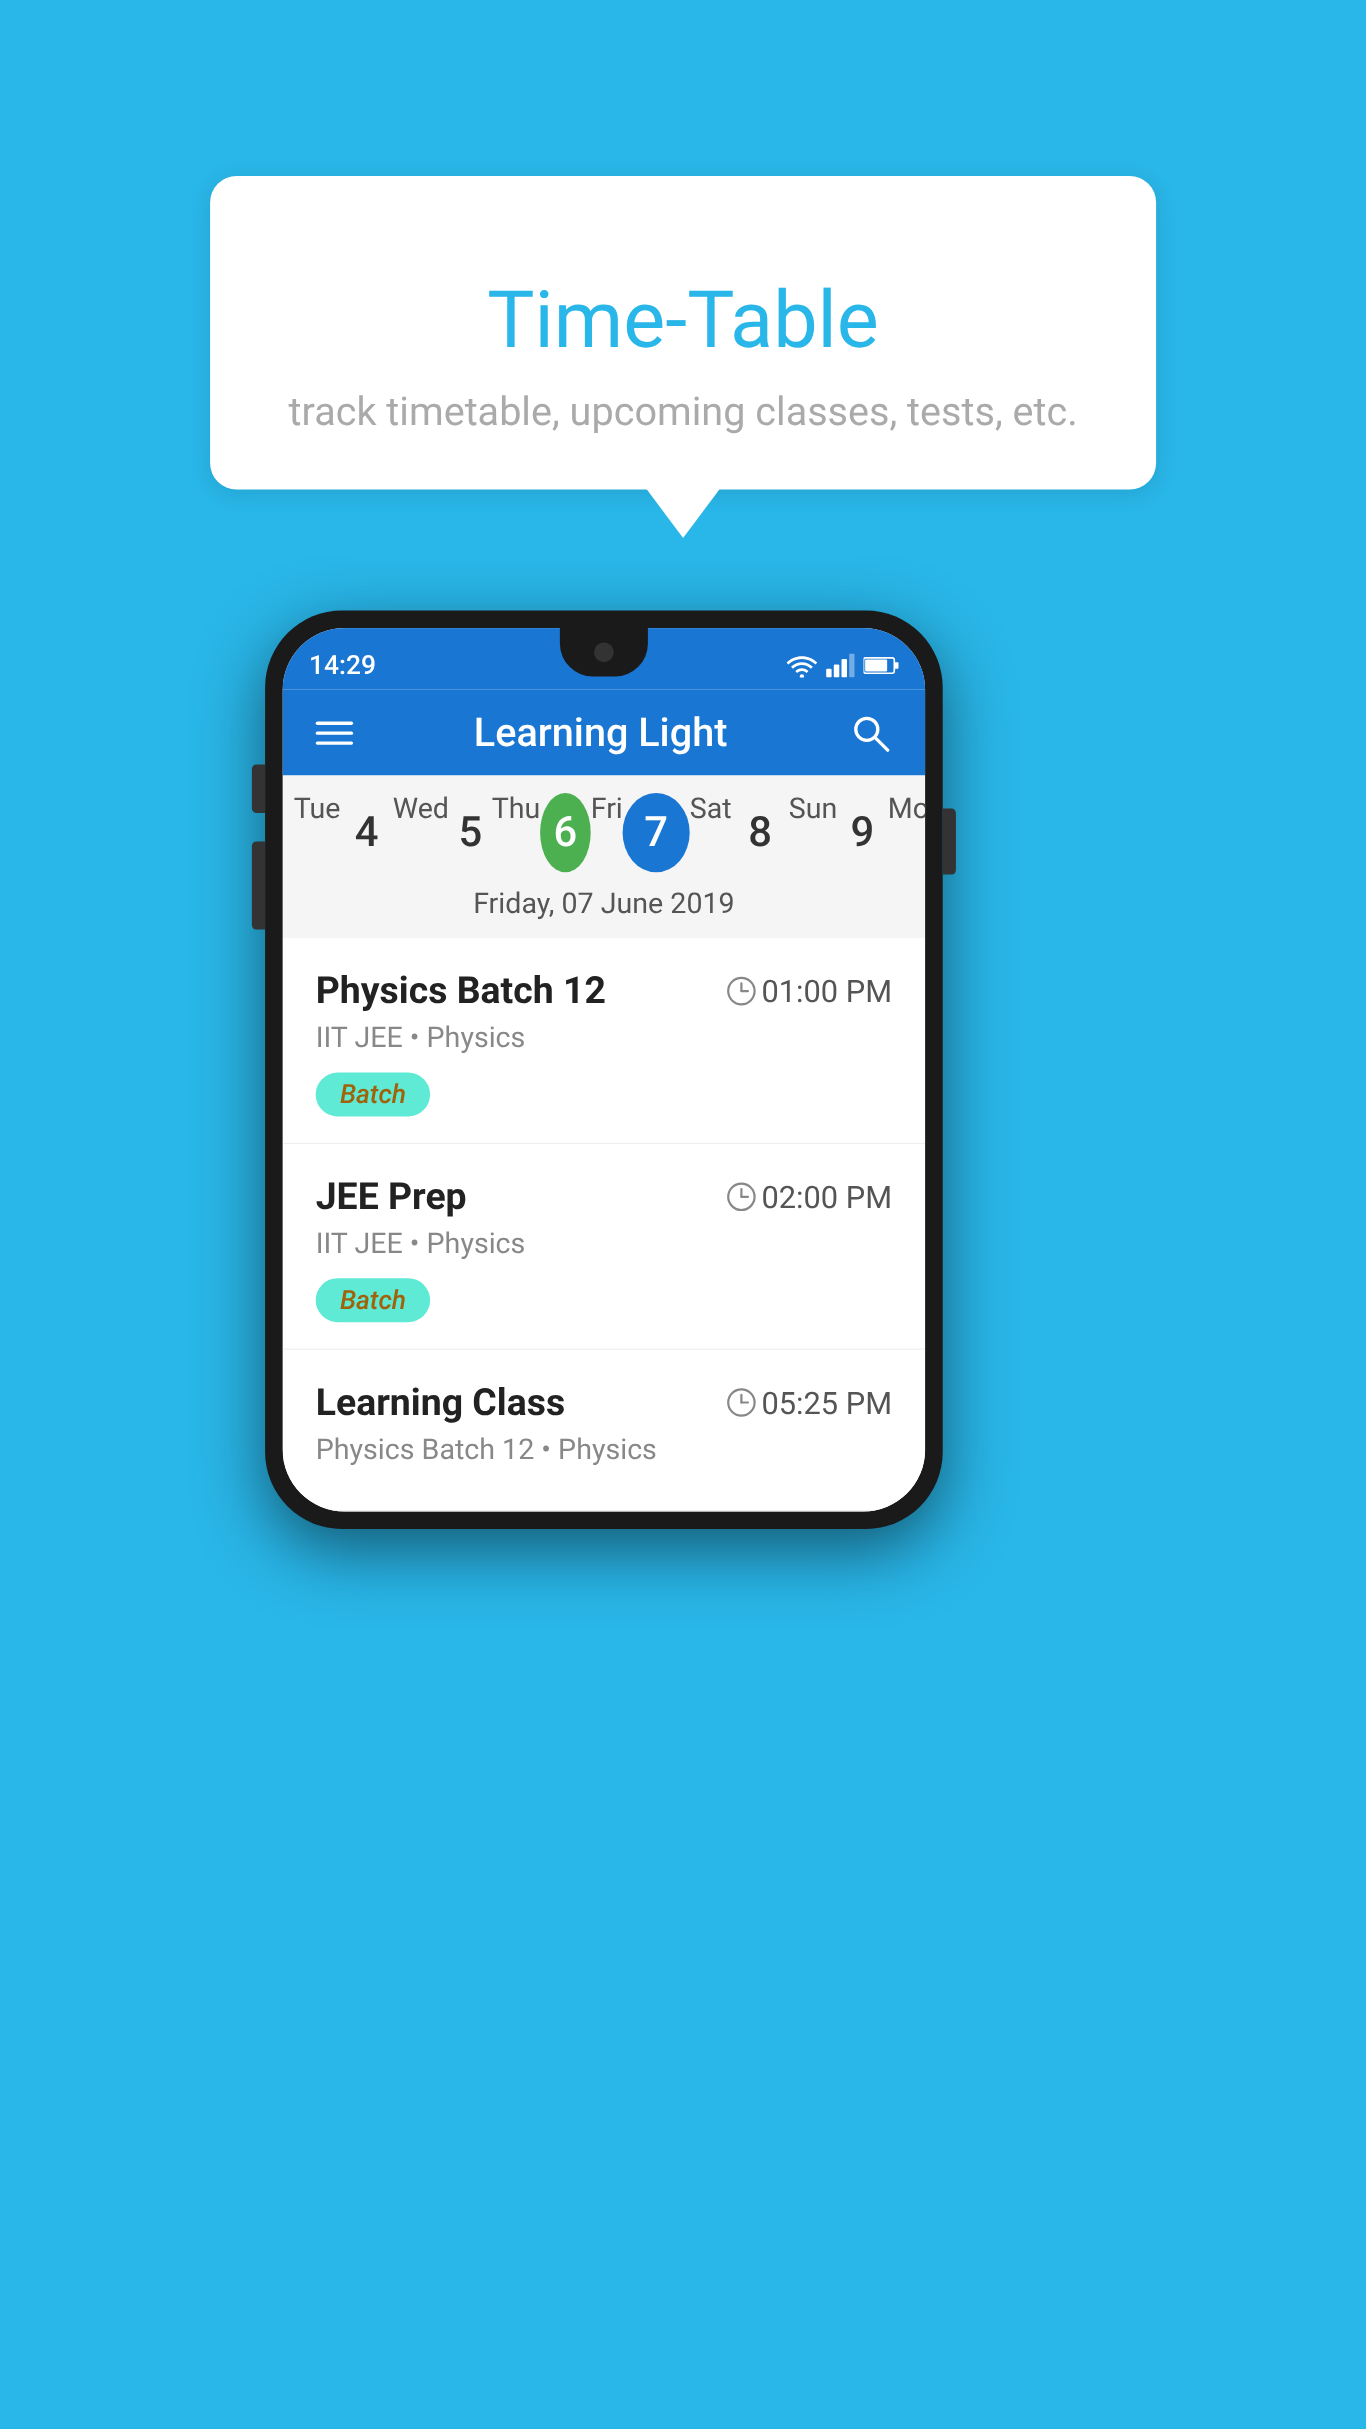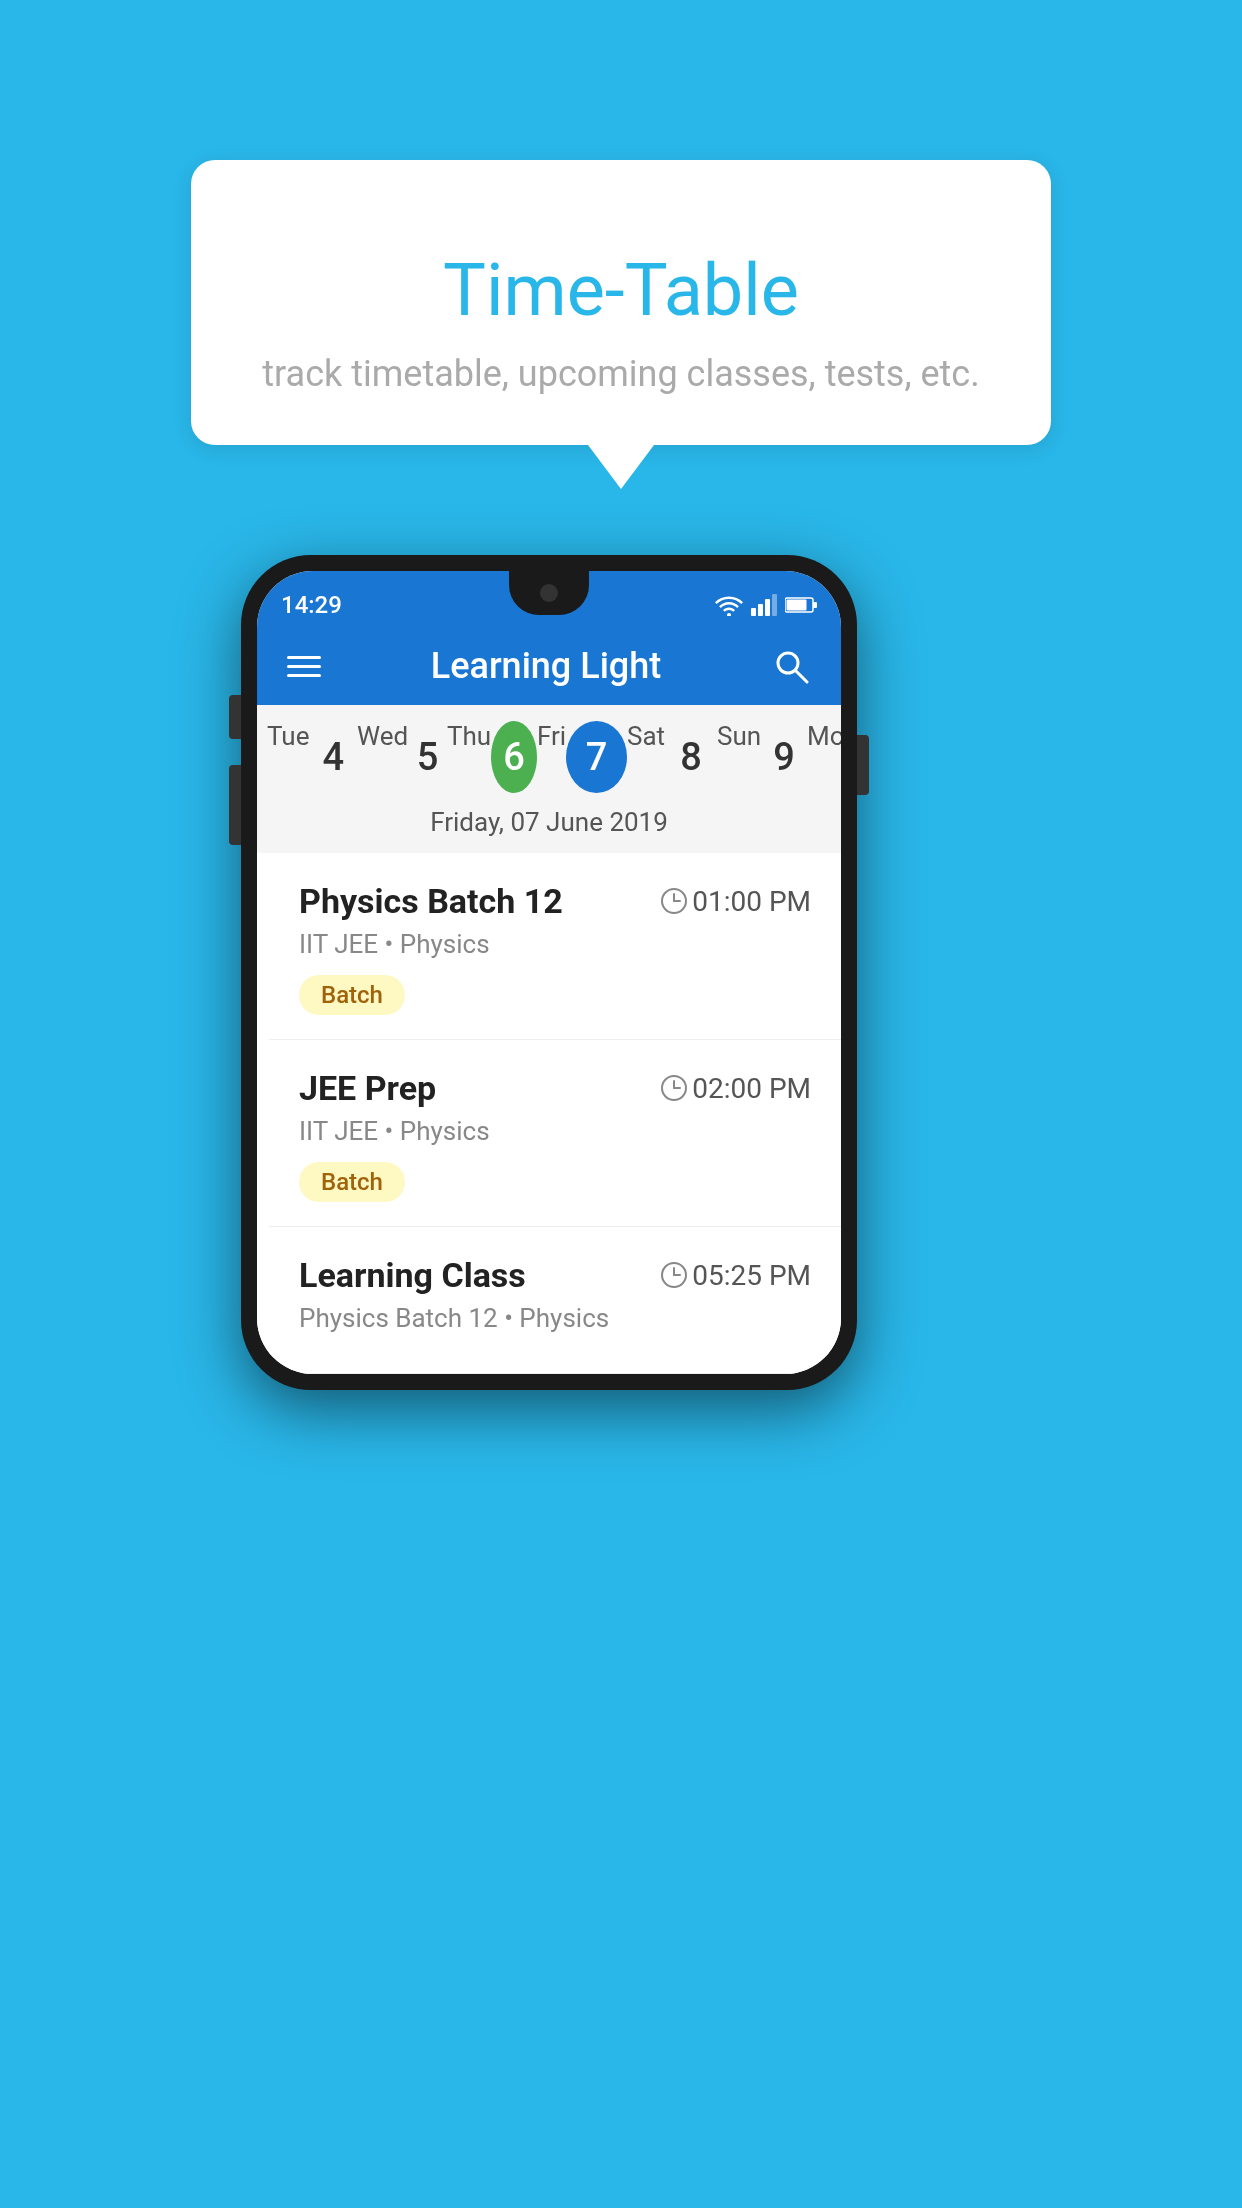--- a/index.html
+++ b/index.html
@@ -204,21 +204,20 @@
     }
 
     
     .schedule-list {
       background: white;
     }
 
     .schedule-item {
       padding: 28px 30px 24px;
       border-bottom: 1px solid #eee;
-      margin-left: 12px;
     }
 
     .schedule-item-header {
       display: flex;
       justify-content: space-between;
       align-items: center;
       margin-bottom: 8px;
     }
 
     .schedule-item-title {
@@ -236,26 +235,27 @@
     }
 
     .schedule-subtitle {
       font-size: 26px;
       color: #888;
       margin-bottom: 16px;
     }
 
     .badge {
       display: inline-block;
-      background: #fef9c3;
+      background: #5eead4;
       color: #a0620a;
       border-radius: 20px;
       padding: 6px 22px;
       font-size: 24px;
       font-weight: 500;
+      font-style: italic;
     }
 
     
     .phone-side-btn-right {
       position: absolute;
       right: -12px;
       top: 180px;
       width: 12px;
       height: 60px;
       background: #333;

